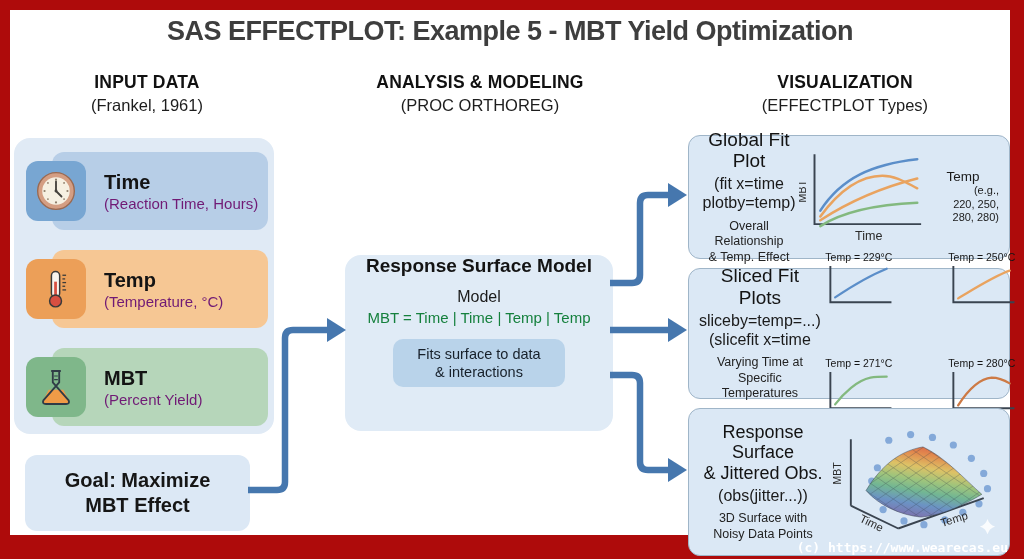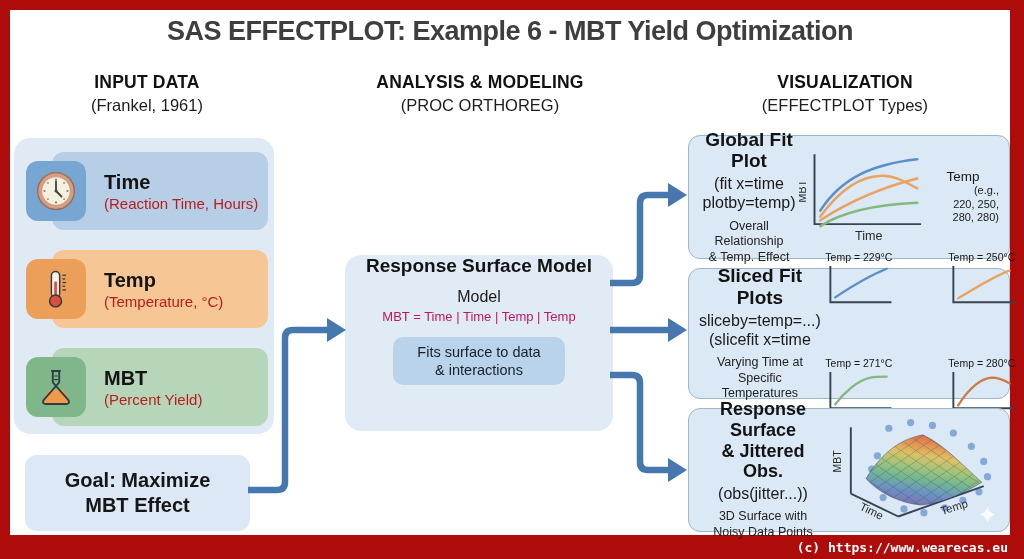--- a/index.html
+++ b/index.html
@@ -25,51 +25,51 @@
   .card-time { top:14px;  background:#b7cee7; }
   .card-temp { top:112px; background:#f6c794; }
   .card-mbt  { top:210px; background:#b6d6ba; }
   .icon-tile { position:absolute; left:-26px; top:9px; width:60px; height:60px; border-radius:12px;
                display:flex; align-items:center; justify-content:center; }
   .tile-time { background:#78a6d2; }
   .tile-temp { background:#ec9f58; }
   .tile-mbt  { background:#7fb78a; }
   .card-text { margin-left:6px; }
   .card-title { font-size:20px; font-weight:700; color:#141414; }
-  .card-desc  { font-size:15px; color:#b91c1c; margin-top:1px; }
+  .card-desc  { font-size:15px; color:#701a75; margin-top:1px; }
 
   .goal-box { position:absolute; left:15px; top:445px; width:225px; height:76px;
               background:#dce8f5; border-radius:12px; display:flex; flex-direction:column;
               justify-content:center; text-align:center; font-size:20px; font-weight:700;
               color:#161616; line-height:1.25; }
 
   
   .model-box { position:absolute; left:335px; top:245px; width:268px; height:176px;
                background:#e0ebf6; border-radius:16px; text-align:center; }
   .model-title { font-size:19px; font-weight:700; color:#131313; }
   .model-label { font-size:16px; color:#1a1a1a; margin-top:11px; }
-  .model-formula { font-size:13px; color:#be185d; margin-top:3px; }
+  .model-formula { font-size:15px; color:#15803d; margin-top:3px; }
   .model-note { margin:13px auto 0; width:172px; background:#b9d3ea; border-radius:10px;
                 padding:6px 4px; font-size:14.5px; color:#17202a; line-height:1.25; }
 
   
   .connectors { position:absolute; left:0; top:0; width:1000px; height:525px; pointer-events:none; }
 
   
   .viz-box { position:absolute; left:678px; width:322px; background:#dbe8f5;
              border:1.5px solid #9fb5c8; border-radius:12px; display:flex;
              align-items:center; padding:6px 10px; }
   #viz1 { top:125px; height:124px; }
   #viz2 { top:258px; height:131px; }
-  #viz3 { top:398px; height:124px; }
+  #viz3 { top:398px; height:148px; }
   .viz-left { text-align:center; color:#131313; }
   #viz1 .viz-left { width:168px; }
   #viz2 .viz-left { width:162px; }
   #viz3 .viz-left { width:178px; }
-  .viz-title { font-size:19px; font-weight:700; line-height:1.15; }
+  .viz-title { font-size:19px; font-weight:400; line-height:1.15; }
   #viz3 .viz-title { font-size:18px; }
   .viz-syntax { font-size:16px; line-height:1.2; margin-top:2px; color:#1a1a1a; }
   .viz-caption { font-size:12.5px; margin-top:6px; line-height:1.25; color:#222; }
 
   .viz-right { flex:1; display:flex; align-items:center; justify-content:flex-end; }
   .legend { width:72px; text-align:center; color:#1a1a1a; margin-left:2px; }
   .legend-title { font-size:13.5px; }
   .legend-line { font-size:11px; line-height:1.25;text-align:right; }
 
   .slice-grid { display:grid; grid-template-columns:76px 76px; column-gap:6px; row-gap:5px;gap:47px; }
@@ -79,21 +79,21 @@
   .footer-bar { position:absolute; left:0; bottom:0; width:1024px; height:24px; }
   .footer-text { position:absolute; right:16px; bottom:4px; color:#ffffff;
                  font-family:"DejaVu Sans Mono", monospace; font-size:13px; font-weight:700; }
 </style>
 </head>
 <body>
 
 <div class="canvas">
   <div class="paper">
 
-    <h1 class="title">SAS EFFECTPLOT: Example 6 - MBT Yield Optimization</h1>
+    <h1 class="title">SAS EFFECTPLOT: Example 5 - MBT Yield Optimization</h1>
 
     <div class="col-header" id="h-input">
       <div class="col-title">INPUT DATA</div>
       <div class="col-sub">(Frankel, 1961)</div>
     </div>
     <div class="col-header" id="h-analysis">
       <div class="col-title">ANALYSIS &amp; MODELING</div>
       <div class="col-sub">(PROC ORTHOREG)</div>
     </div>
     <div class="col-header" id="h-viz">

